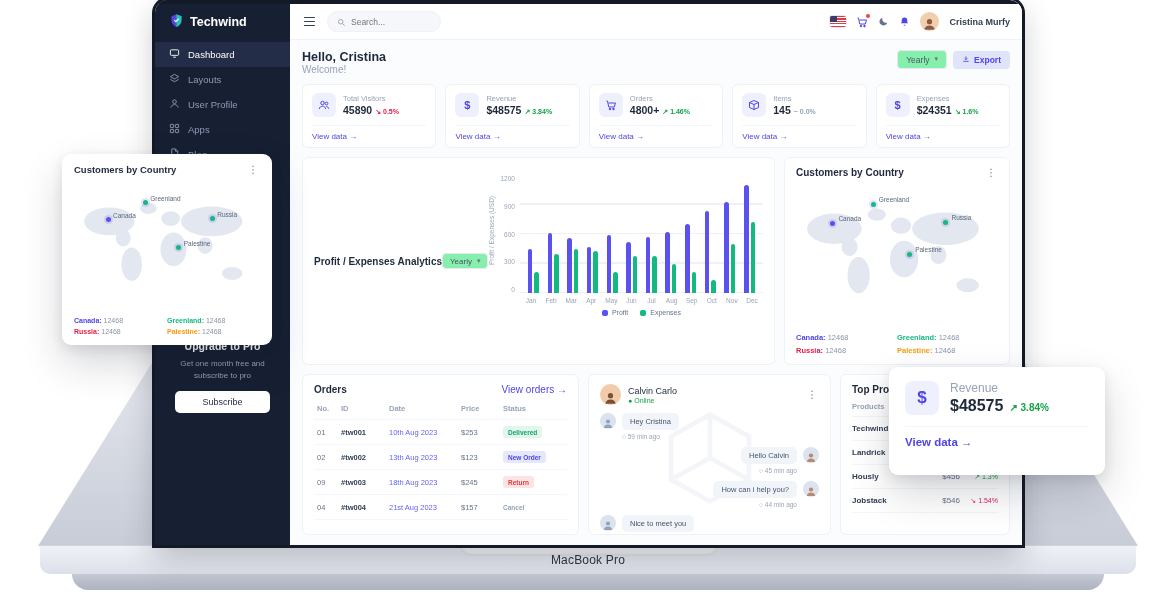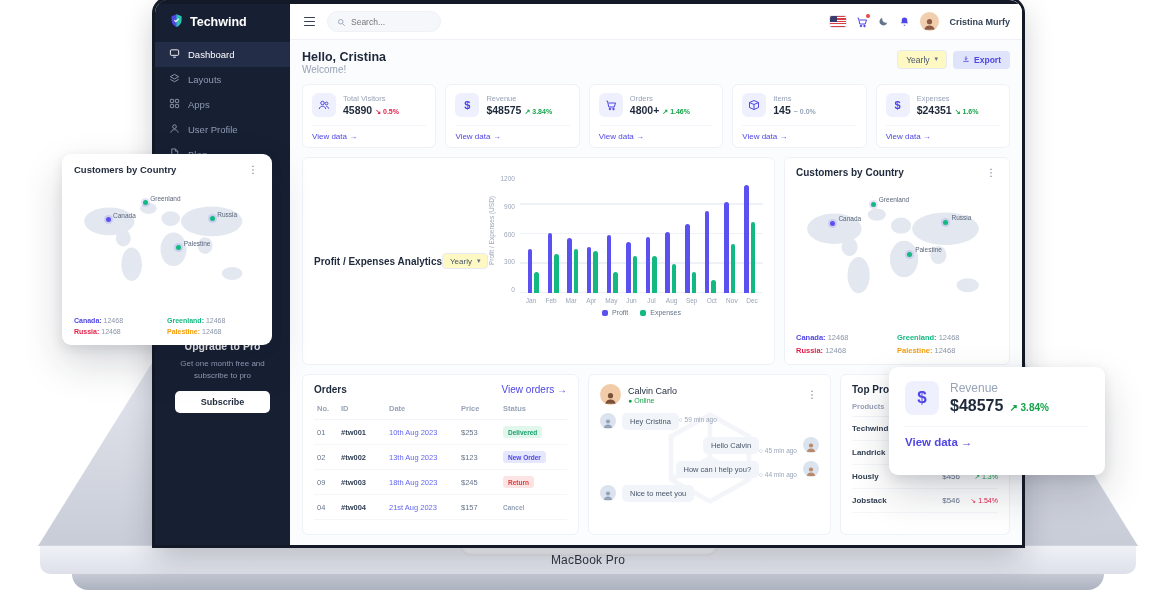--- a/index.html
+++ b/index.html
@@ -28,21 +28,21 @@
 
   
   .sidebar{width:135px;flex-shrink:0;background:#172033;position:relative;color:#8e99b3}
   .logo{display:flex;align-items:center;gap:6px;padding:13px 14px 11px;color:#fff;font-weight:bold;font-size:12.5px}
   .nav-item{display:flex;align-items:center;gap:8px;padding:6px 14px;font-size:9.5px;color:#8e99b3;cursor:pointer}
   .nav-item.active{background:#232d47;color:#fff}
   .nav-item svg{flex-shrink:0}
   .upgrade{position:absolute;left:12px;right:12px;top:340px;text-align:center}
   .upgrade-title{font-size:10.5px;font-weight:bold;color:#fff}
   .upgrade-text{font-size:8px;color:#939eb8;line-height:1.45;margin:6px 4px 10px}
-  .subscribe-btn{background:#fff;color:#1e293b;border:none;border-radius:5px;font-size:9px;font-weight:bold;
+  .subscribe-btn{background:#fff;color:#1e293b;border:none;border-radius:5px;font-size:9px;font-weight:normal;
     padding:6px 0;width:86%;cursor:pointer;font-family:inherit}
 
   
   .main{flex:1;min-width:0;display:flex;flex-direction:column;background:#fbfcfe}
   .topbar{height:40px;background:#fff;border-bottom:1px solid #eef1f6;display:flex;align-items:center;
     gap:10px;padding:4px 12px 0}
   .hamburger{display:flex;flex-direction:column;gap:2.5px;cursor:pointer;padding:2px}
   .hamburger i{display:block;width:11px;height:1.6px;background:#334155;border-radius:2px}
   .searchbox{display:flex;align-items:center;gap:5px;background:#f6f7fb;border:1px solid #eef1f6;
     border-radius:14px;height:21px;padding:0 9px;width:114px}
@@ -57,21 +57,21 @@
     justify-content:center;overflow:hidden;cursor:pointer}
   .user-name{font-size:9px;font-weight:bold;color:#334155;cursor:pointer}
 
   .content{flex:1;min-height:0;overflow:hidden;display:flex;flex-direction:column;gap:9px;padding:10px 12px}
 
   
   .greet-row{display:flex;align-items:flex-start}
   .greet-title{font-size:12.5px;font-weight:bold;color:#1e293b}
   .greet-sub{font-size:10px;color:#97a2b6;margin-top:0}
   .greet-controls{margin-left:auto;display:flex;gap:6px;align-items:center}
-  .select-box{display:flex;gap:5px;background:#fef9c3;border:1px solid #e7eaf1;border-radius:4px;
+  .select-box{display:flex;gap:5px;background:#86efac;border:1px solid #e7eaf1;border-radius:4px;
     padding:3.5px 8px;font-size:8.5px;color:#475569;cursor:pointer}
   .chev{font-size:7px;color:#64748b}
   .export-btn{display:flex;align-items:center;gap:4px;background:#e0e4fb;color:#4f46e5;border:none;border-radius:4px;
     padding:4px 9px;font-size:8.5px;font-weight:bold;cursor:pointer;font-family:inherit}
 
   
   .stats-row{display:flex;gap:9px}
   .card{background:#fff;border:1px solid #eef1f6;border-radius:6px}
   .stat-card{flex:1;padding:8px 9px 0}
   .stat-top{display:flex;align-items:center;gap:7px}
@@ -139,21 +139,21 @@
   .chat-head{display:flex;align-items:center;gap:7px}
   .chat-avatar{width:21px;height:21px;border-radius:50%;background:#f2cba8;overflow:hidden;display:flex;align-items:flex-end;justify-content:center}
   .chat-name{font-size:9px;font-weight:normal;color:#1e293b}
   .chat-status{font-size:7px;color:#16a34a;margin-top:1px}
   .chat-body{flex:1;margin-top:8px;position:relative;min-height:0}
   .watermark{position:absolute;left:50%;top:42%;transform:translate(-50%,-50%);opacity:.55}
   .msg{display:flex;gap:6px;margin-bottom:7px;position:relative}
   .msg.right{flex-direction:row-reverse}
   .msg-avatar{width:16px;height:16px;border-radius:50%;background:#dbe3ef;overflow:hidden;flex-shrink:0;
     display:flex;align-items:flex-end;justify-content:center}
-  .msg-col{display:flex;flex-direction:row;align-items:flex-start;max-width:70%}
+  .msg-col{display:flex;flex-direction:column;align-items:flex-start;max-width:70%}
   .msg.right .msg-col{align-items:flex-end}
   .bubble{background:#f1f5f9;border-radius:5px;padding:4px 8px;font-size:7.5px;color:#475569;white-space:nowrap}
   .msg-time{font-size:6.5px;color:#9aa5b8;margin-top:3px}
 
   
   .products-card{width:170px;flex-shrink:0;padding:9px 11px;overflow:hidden}
   .prod-subhead{font-size:7.5px;color:#98a3b8;font-weight:bold;padding:7px 0 5px;border-bottom:1px solid #f1f4f8}
   .prod-row{display:grid;grid-template-columns:1fr 36px 36px;align-items:center;gap:2px;
     padding:7px 0;border-bottom:1px solid #f4f6fa;font-size:8px}
   .prod-name{color:#334155;font-weight:bold}
@@ -210,33 +210,33 @@
         </div>
         <div class="nav-item">
           <span><svg width="11" height="11" viewBox="0 0 24 24" fill="none" stroke="currentColor" stroke-width="2">
                 <path d="M12 3l9 5-9 5-9-5z"></path>
                 <path d="M3 14l9 5 9-5"></path>
               </svg></span>
           <span>Layouts</span>
         </div>
         <div class="nav-item">
           <span><svg width="11" height="11" viewBox="0 0 24 24" fill="none" stroke="currentColor" stroke-width="2">
+                <circle cx="12" cy="8" r="4"></circle>
+                <path d="M4 21c1-4.5 4.2-6.5 8-6.5s7 2 8 6.5"></path>
+              </svg></span>
+          <span>User Profile</span>
+        </div>
+        <div class="nav-item">
+          <span><svg width="11" height="11" viewBox="0 0 24 24" fill="none" stroke="currentColor" stroke-width="2">
                 <rect x="3" y="3" width="7" height="7" rx="1"></rect>
                 <rect x="14" y="3" width="7" height="7" rx="1"></rect>
                 <rect x="3" y="14" width="7" height="7" rx="1"></rect>
                 <rect x="14" y="14" width="7" height="7" rx="1"></rect>
               </svg></span>
           <span>Apps</span>
-        </div>
-        <div class="nav-item">
-          <span><svg width="11" height="11" viewBox="0 0 24 24" fill="none" stroke="currentColor" stroke-width="2">
-                <circle cx="12" cy="8" r="4"></circle>
-                <path d="M4 21c1-4.5 4.2-6.5 8-6.5s7 2 8 6.5"></path>
-              </svg></span>
-          <span>User Profile</span>
         </div>
         <div class="nav-item">
           <span><svg width="11" height="11" viewBox="0 0 24 24" fill="none" stroke="currentColor" stroke-width="2">
                 <path d="M6 2h8l5 5v15H6z"></path>
                 <path d="M14 2v5h5"></path>
               </svg></span>
           <span>Blog</span>
         </div>
       </nav>
       <div class="upgrade">

